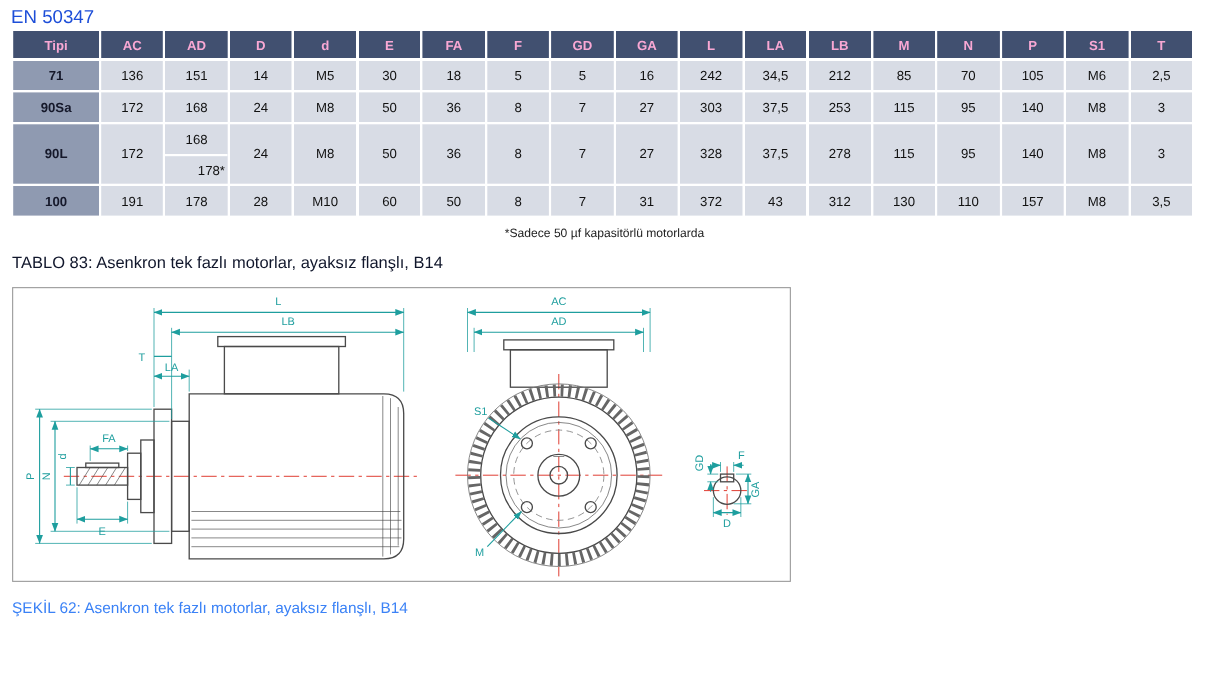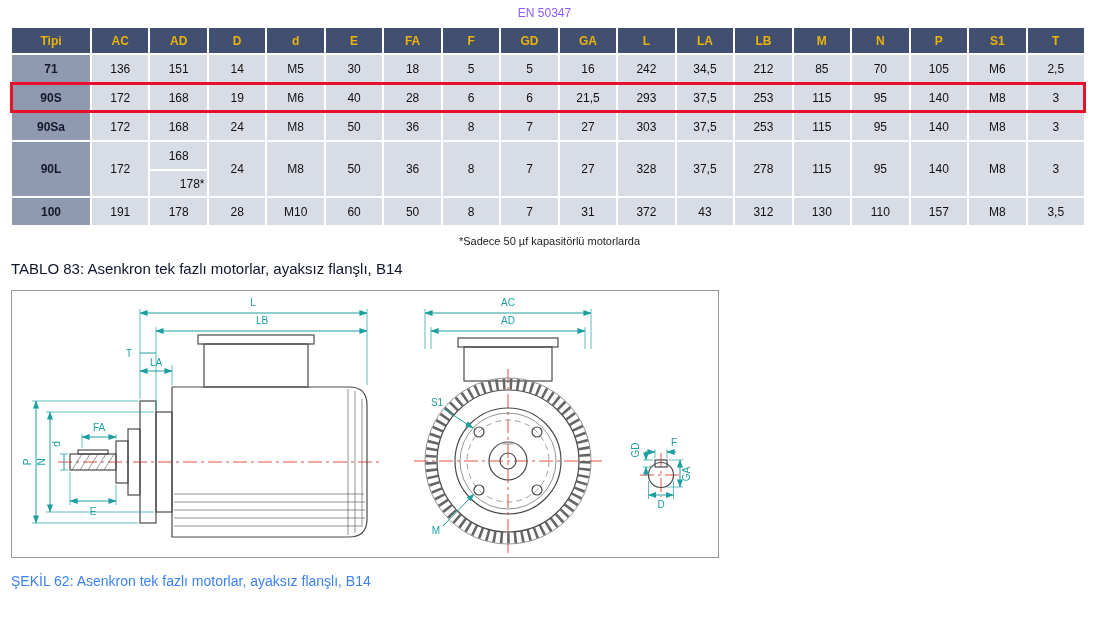--- a/index.html
+++ b/index.html
@@ -5,34 +5,34 @@
   * { box-sizing: border-box; margin: 0; padding: 0; }
   html, body { background: #ffffff; }
   body {
     width: 1095px; height: 627px;
     font-family: "Liberation Sans", sans-serif;
     color: #111;
   }
   .page { position: relative; width: 1095px; height: 627px; padding: 6px 10px 0 10px; }
 
   .standard-ref {
-    text-align: center; font-size: 12px; color: #8b5cf6;
+    text-align: left; font-size: 17px; color: #1d4ed8;
     padding-right: 6px; height: 18px;
   }
 
   table.dims {
     width: 1076px; border-collapse: collapse; table-layout: fixed;
     font-size: 12px; margin-top: 2px;
   }
   table.dims th, table.dims td {
     border: 2px solid #ffffff; text-align: center; vertical-align: middle; padding: 0;
     overflow: hidden; white-space: nowrap;
   }
   table.dims th {
-    background: #415070; color: #eab308; height: 27px; font-weight: bold;
+    background: #415070; color: #f9a8d4; height: 27px; font-weight: bold;
   }
   table.dims th:first-child { width: 80px; }
   table.dims td { background: #d8dce5; height: 29px; }
   table.dims td.tipi { background: #8f9ab1; font-weight: bold; color: #15182a; margin-top: 35px; }
   table.dims tr.highlighted { outline: 3px solid #e8112d; outline-offset: -2px; }
   table.dims tr.tall td { height: 56px; }
   table.dims td.split { padding: 0; }
   table.dims td.split div { height: 26px; line-height: 26px; }
   table.dims td.split div + div { border-top: 2px solid #ffffff; padding-left: 27px; }
 
@@ -96,40 +96,20 @@
           <td>16</td>
           <td>242</td>
           <td>34,5</td>
           <td>212</td>
           <td>85</td>
           <td>70</td>
           <td>105</td>
           <td>M6</td>
           <td>2,5</td>
         </tr>
-        <tr class="highlighted">
-          <td class="tipi">90S</td>
-          <td>172</td>
-          <td>168</td>
-          <td>19</td>
-          <td>M6</td>
-          <td>40</td>
-          <td>28</td>
-          <td>6</td>
-          <td>6</td>
-          <td>21,5</td>
-          <td>293</td>
-          <td>37,5</td>
-          <td>253</td>
-          <td>115</td>
-          <td>95</td>
-          <td>140</td>
-          <td>M8</td>
-          <td>3</td>
-        </tr>
         <tr>
           <td class="tipi">90Sa</td>
           <td>172</td>
           <td>168</td>
           <td>24</td>
           <td>M8</td>
           <td>50</td>
           <td>36</td>
           <td>8</td>
           <td>7</td>

